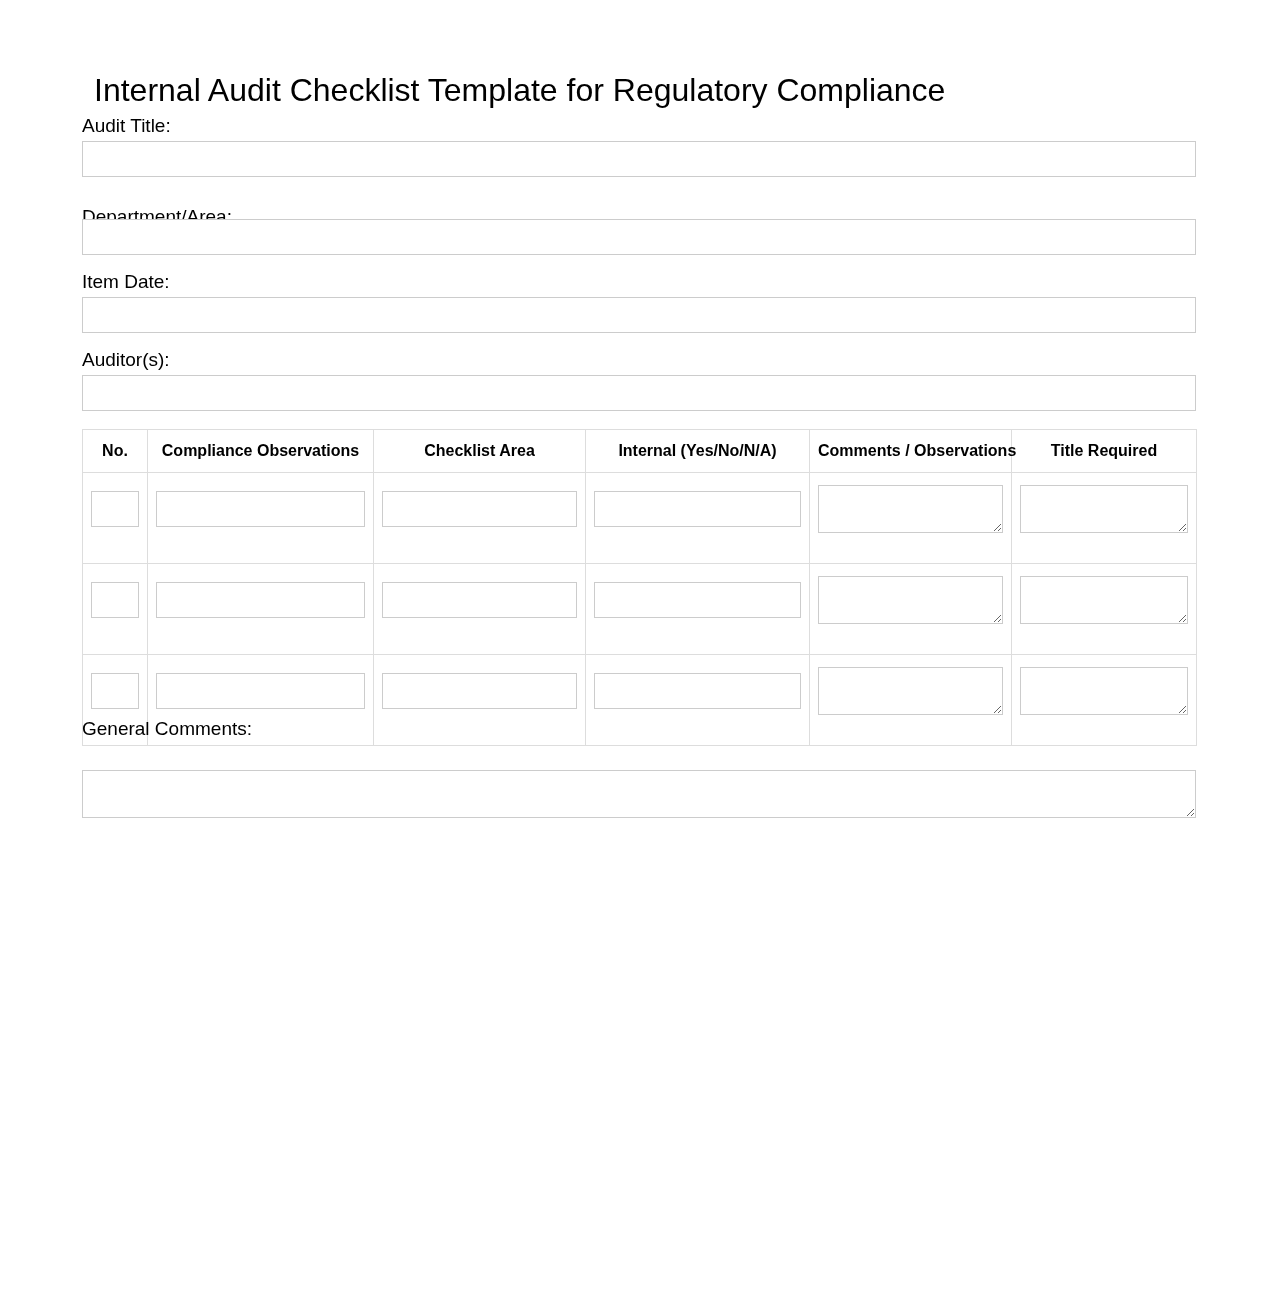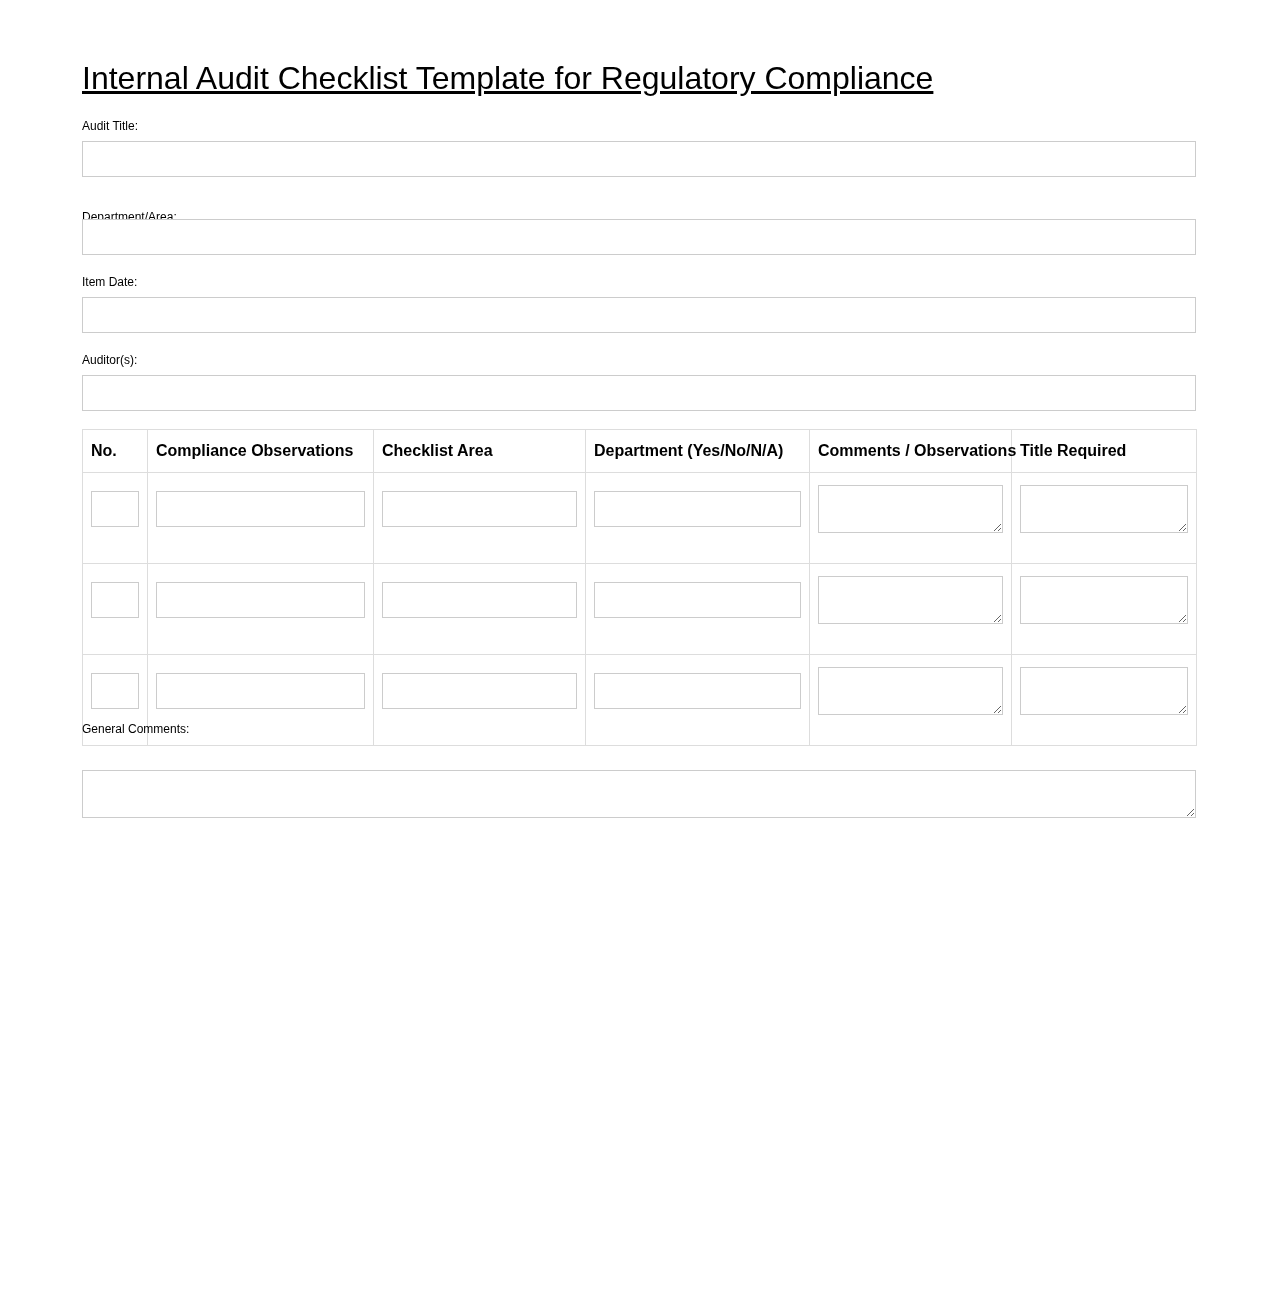--- a/index.html
+++ b/index.html
@@ -13,32 +13,31 @@
   .page {
     position: absolute;
     left: 82px;
     top: 0;
     width: 1114px;
   }
   h1 {
     font-family: "Liberation Sans", sans-serif;
     font-weight: normal;
     font-size: 32px;
-    margin: 0;
+    margin: 12px;
     position: absolute;
     top: 59px;
     left: 0;
     white-space: nowrap;
     line-height: 38px;
-    text-decoration: underline;
   }
   .field-label {
     position: absolute;
     left: 0;
-    font-size: 12px;
+    font-size: 19px;
     line-height: 18px;
     white-space: nowrap;
   }
   .text-input {
     position: absolute;
     left: 0;
     width: 1114px;
     height: 36px;
     box-sizing: border-box;
     border: 1px solid #cccccc;
@@ -63,20 +62,21 @@
     text-align: left;
     vertical-align: top;
     box-sizing: border-box;
   }
   table.checklist th {
     font-weight: bold;
     font-size: 16px;
     height: 43px;
     vertical-align: middle;
     white-space: nowrap;
+    text-align: center;
   }
   table.checklist td { height: 91px; }
   .cell-input {
     display: block;
     width: 100%;
     height: 36px;
     box-sizing: border-box;
     border: 1px solid #cccccc;
     margin-top: 18px;
     padding: 4px;
@@ -140,21 +140,21 @@
       <col style="width:212px">
       <col style="width:224px">
       <col style="width:202px">
       <col style="width:185px">
     </colgroup>
     <thead>
       <tr>
         <th>No.</th>
         <th>Compliance Observations</th>
         <th>Checklist Area</th>
-        <th>Department (Yes/No/N/A)</th>
+        <th>Internal (Yes/No/N/A)</th>
         <th>Comments / Observations</th>
         <th>Title Required</th>
       </tr>
     </thead>
     <tbody>
       <tr>
         <td>
             <input class="cell-input" type="text" value="" style="">
           </td>
         <td>

